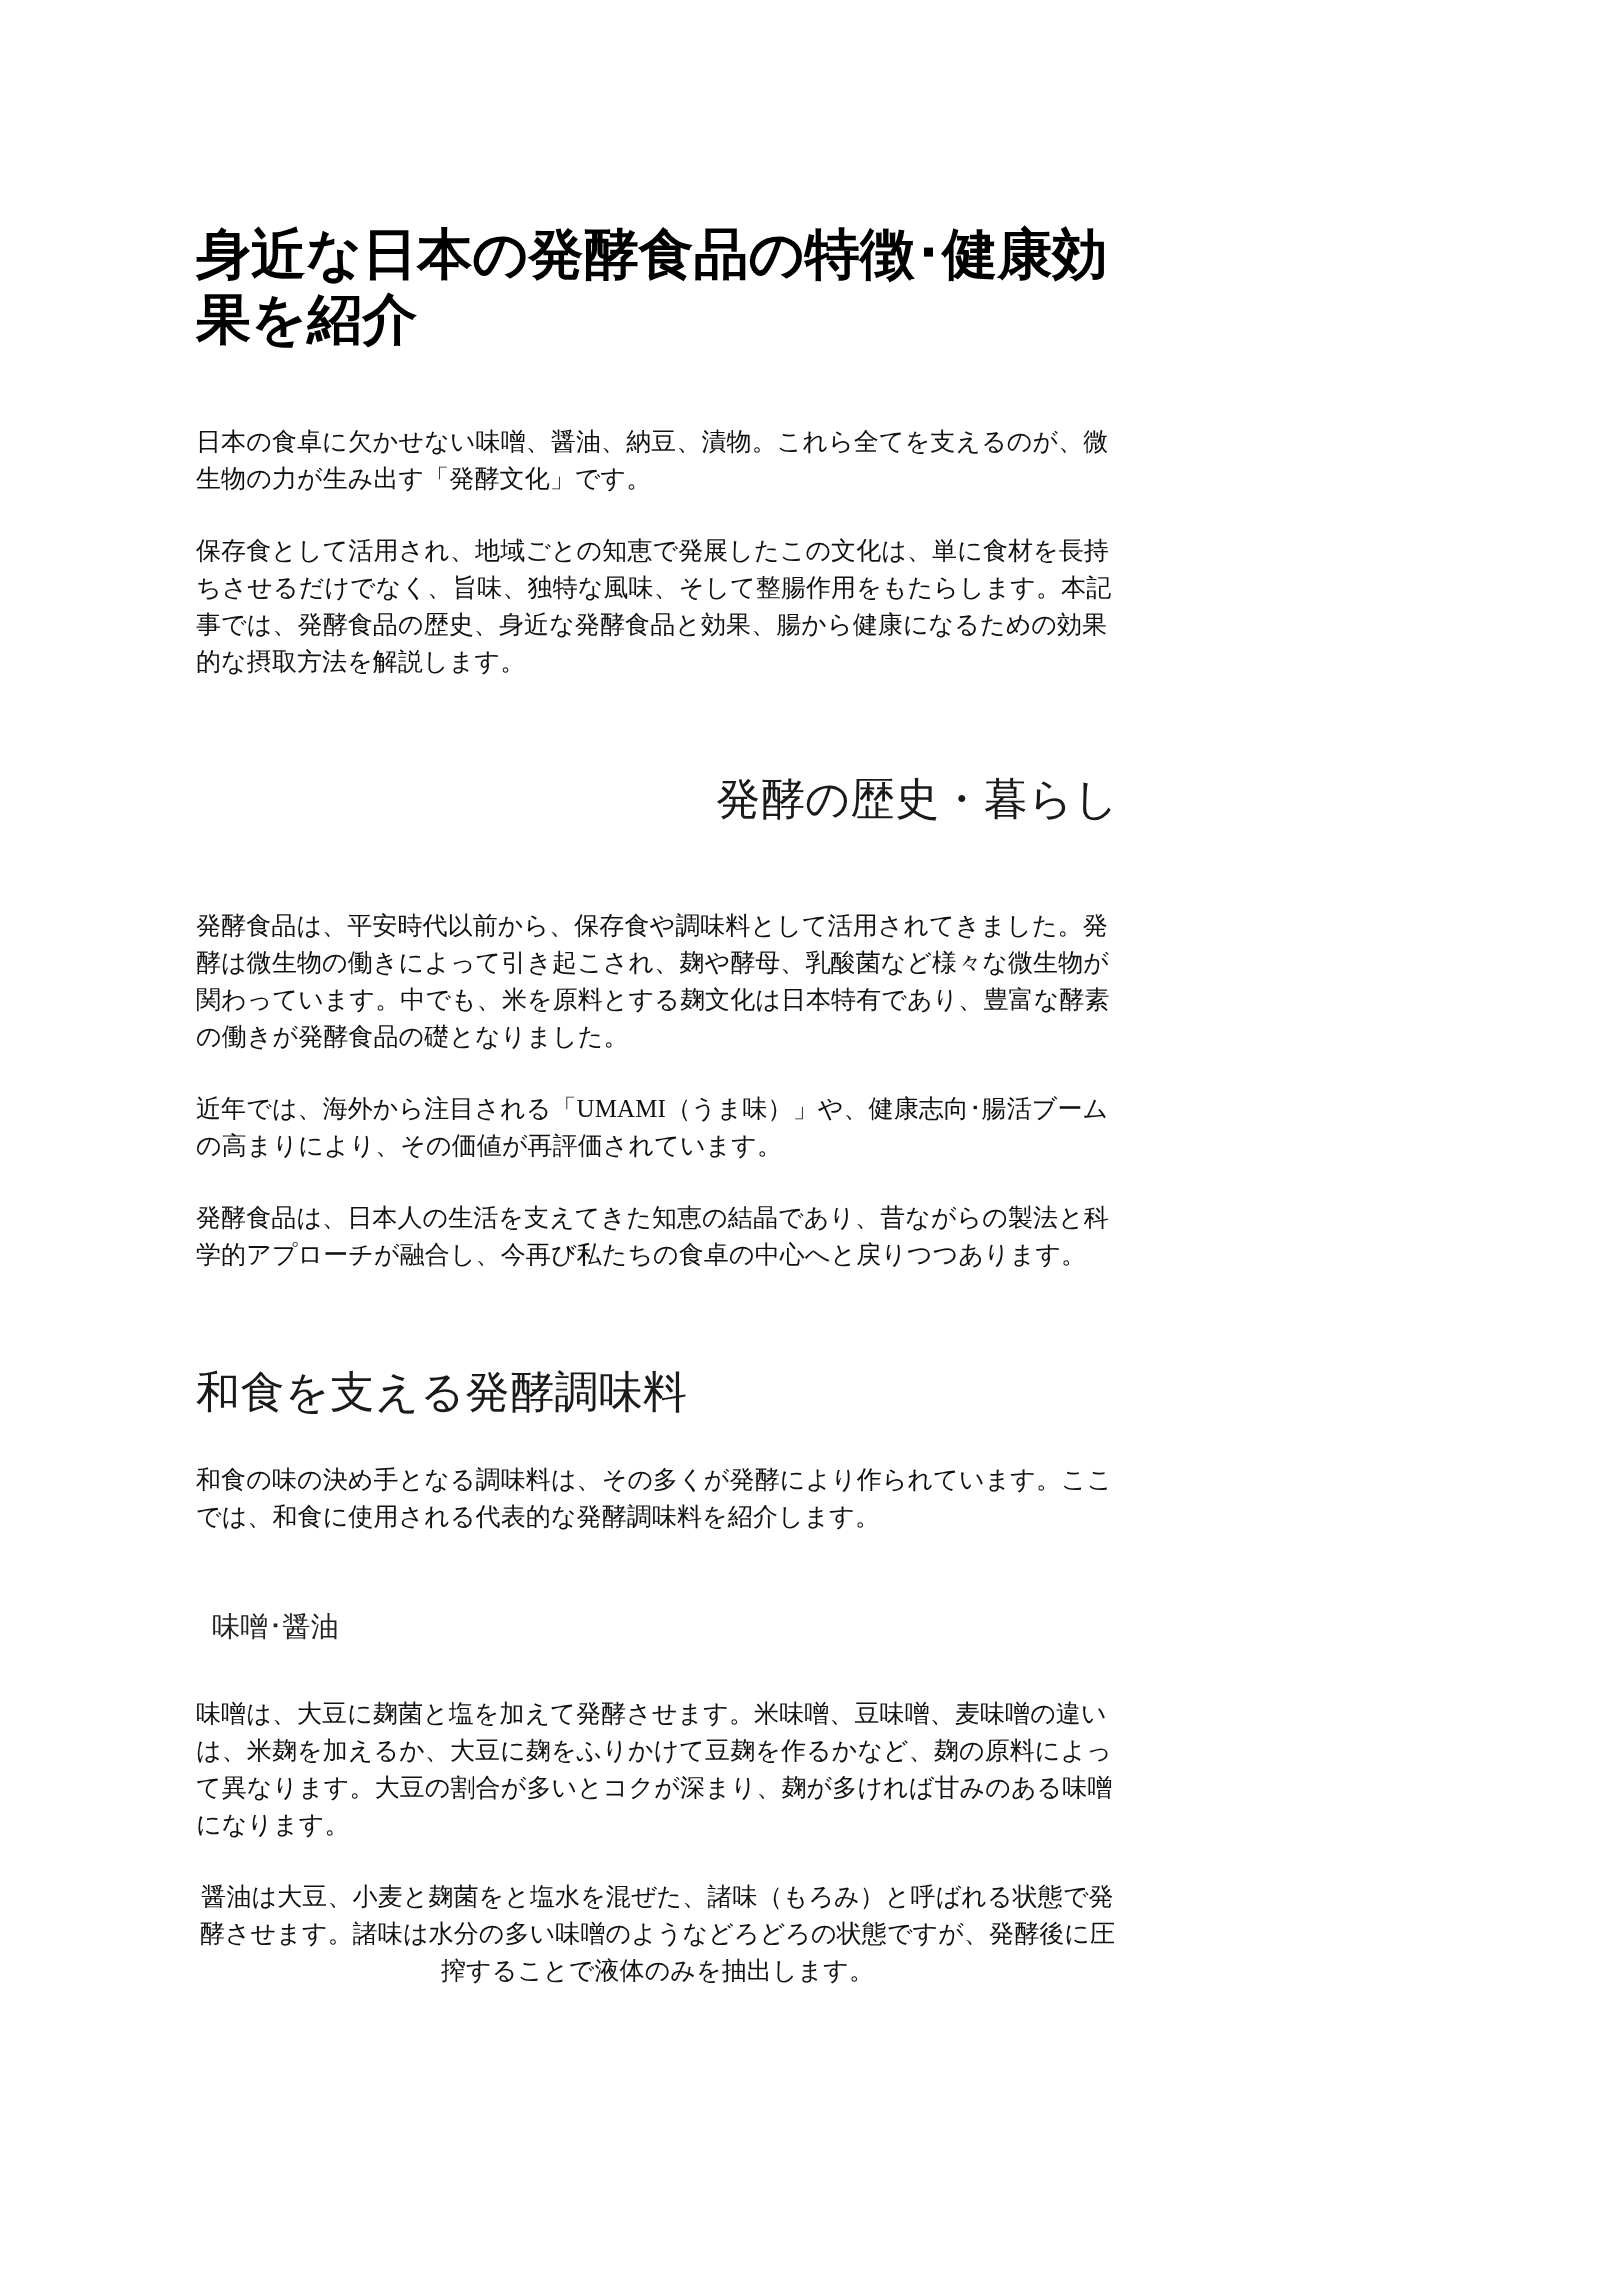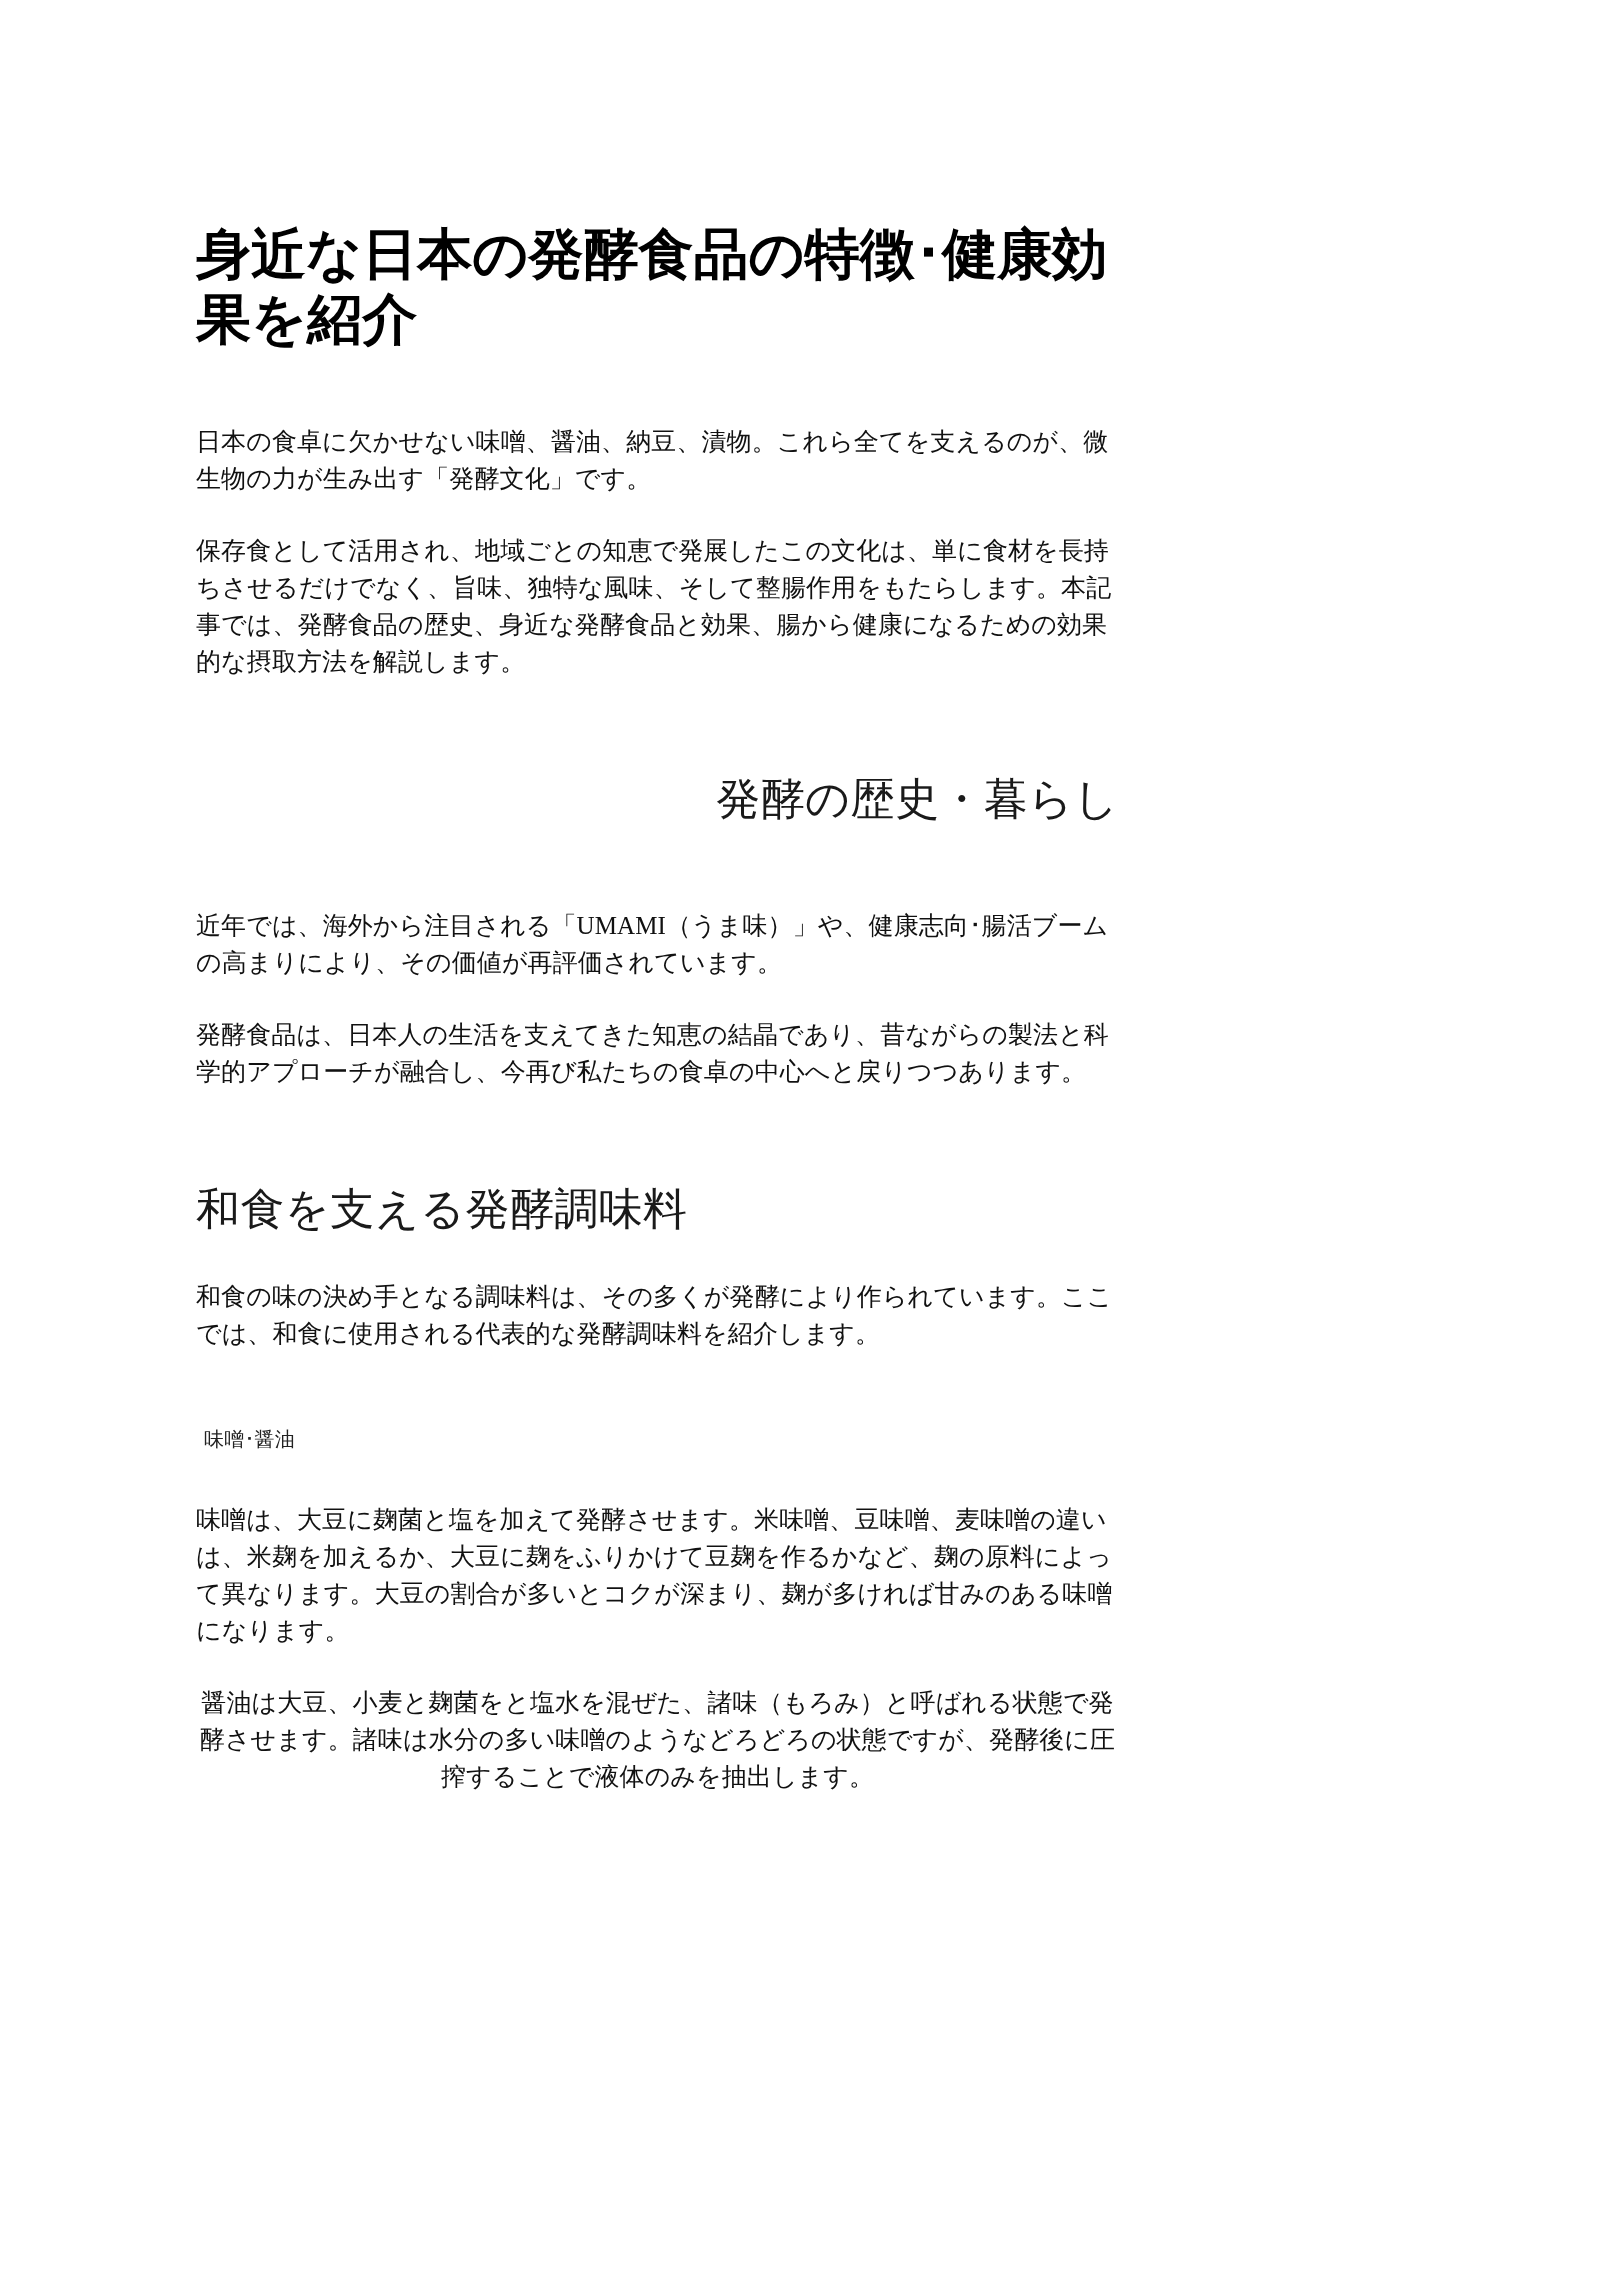--- a/index.html
+++ b/index.html
@@ -34,24 +34,24 @@
     font-weight: 400;
     line-height: 1.3;
     margin: 0 0 0 0;
     color: #1a1a1a;
     letter-spacing: 0.4px;
   }
   .sec-heading.gap-top-lg { margin-top: 90px; }
   .sec-heading.gap-bot-lg { margin-bottom: 80px; text-align: right; }
   .sec-heading.gap-bot-sm { margin-bottom: 41px; }
   .sub-heading {
-    font-size: 20px;
+    font-size: 28px;
     font-weight: 400;
     line-height: 1.3;
-    margin: 74px 0 49px 8px;
+    margin: 74px 0 49px 16px;
     color: #222222;
     letter-spacing: 0.2px;
   }
   p.body {
     font-size: 25px;
     font-weight: 400;
     line-height: 37px;
     margin: 0 0 35px 0;
     color: #111111;
     text-align: left;
@@ -66,20 +66,21 @@
 <div class="page">
 
   <h1 class="doc-title">身近な日本の発酵食品の特徴･健康効果を紹介</h1>
 
   <p class="body">日本の食卓に欠かせない味噌、醤油、納豆、漬物。これら全てを支えるのが、微生物の力が生み出す「発酵文化」です。</p>
 
   <p class="body">保存食として活用され、地域ごとの知恵で発展したこの文化は、単に食材を長持ちさせるだけでなく、旨味、独特な風味、そして整腸作用をもたらします。本記事では、発酵食品の歴史、身近な発酵食品と効果、腸から健康になるための効果的な摂取方法を解説します。</p>
 
   <h2 class="sec-heading gap-top-lg gap-bot-lg">発酵の歴史・暮らし</h2>
 
+  <p class="body">発酵食品は、平安時代以前から、保存食や調味料として活用されてきました。発酵は微生物の働きによって引き起こされ、麹や酵母、乳酸菌など様々な微生物が関わっています。中でも、米を原料とする麹文化は日本特有であり、豊富な酵素の働きが発酵食品の礎となりました。</p>
 
   <p class="body">近年では、海外から注目される「UMAMI（うま味）」や、健康志向･腸活ブームの高まりにより、その価値が再評価されています。</p>
 
   <p class="body">発酵食品は、日本人の生活を支えてきた知恵の結晶であり、昔ながらの製法と科学的アプローチが融合し、今再び私たちの食卓の中心へと戻りつつあります。</p>
 
   <h2 class="sec-heading gap-top-lg gap-bot-sm">和食を支える発酵調味料</h2>
 
   <p class="body">和食の味の決め手となる調味料は、その多くが発酵により作られています。ここでは、和食に使用される代表的な発酵調味料を紹介します。</p>
 
   <h3 class="sub-heading">味噌･醤油</h3>

